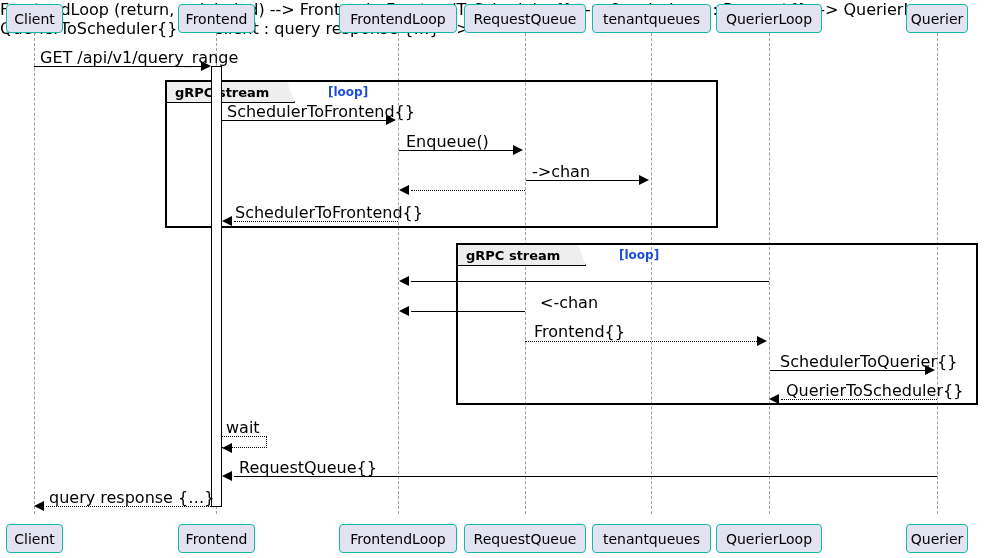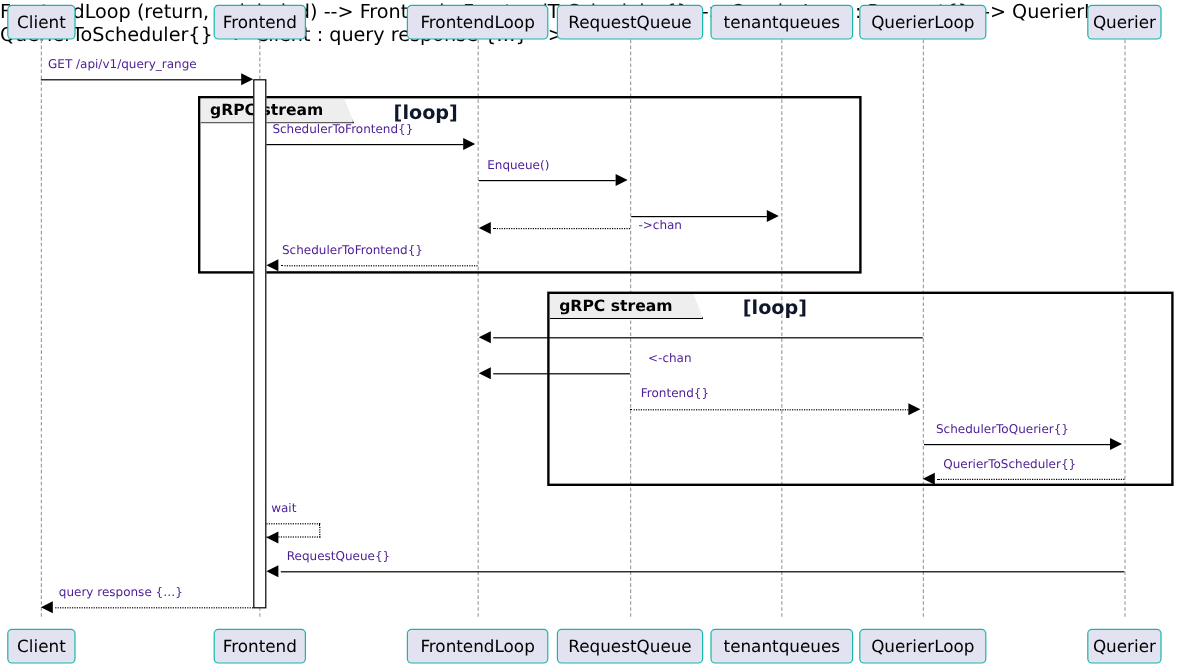--- a/index.html
+++ b/index.html
@@ -66,39 +66,39 @@
     font-size:13px;
     font-weight:bold;
     color:#000000;
     white-space:nowrap;
     
     clip-path:polygon(0 0, calc(100% - 8px) 0, 100% 100%, 0 100%);
     padding-right:14px;
   }
   .frag-cond{
     position:absolute;
-    font-size:16px;
+    font-size:12px;
     font-weight:bold;
-    color:#0f172a;
+    color:#1d4ed8;
     white-space:nowrap;
     line-height:1;
   }
   
   .msg-line{
     position:absolute;
     height:0;
     border-top:1px solid #000000;
   }
   .msg-line.dotted{
     border-top:1px dotted #000000;
   }
   .msg-label{
     position:absolute;
-    font-size:10px;
-    color:#4c1d95;
+    font-size:16px;
+    color:#000000;
     white-space:nowrap;
     line-height:1;
   }
   .arrow{
     position:absolute;
     width:0;height:0;
   }
   .arrow.right{
     border-top:5px solid transparent;
     border-bottom:5px solid transparent;
@@ -174,21 +174,21 @@
   <div class="msg-label" style="left:227px; top:104px;">SchedulerToFrontend{}</div>
   <div class="msg-line" style="left:222px; top:120px; width:164px;"></div>
   <div class="arrow right" style="left:386px; top:115px;"></div>
 
   
   <div class="msg-label" style="left:406px; top:134px;">Enqueue()</div>
   <div class="msg-line" style="left:399px; top:150px; width:114px;"></div>
   <div class="arrow right" style="left:513px; top:145px;"></div>
 
   
-  <div class="msg-label" style="left:532px; top:164px;margin-top:20px;">-&gt;chan</div>
+  <div class="msg-label" style="left:532px; top:164px;">-&gt;chan</div>
   <div class="msg-line" style="left:526px; top:180px; width:113px;"></div>
   <div class="arrow right" style="left:639px; top:175px;"></div>
 
    FrontendLoop (return, unlabeled) --&gt;
   <div class="msg-line dotted" style="left:411px; top:190px; width:114px;"></div>
   <div class="arrow left" style="left:399px; top:185px;"></div>
 
    Frontend : FrontendToScheduler{} --&gt;
   <div class="msg-label" style="left:235px; top:205px;">SchedulerToFrontend{}</div>
   <div class="msg-line dotted" style="left:234px; top:221px; width:164px;"></div>

